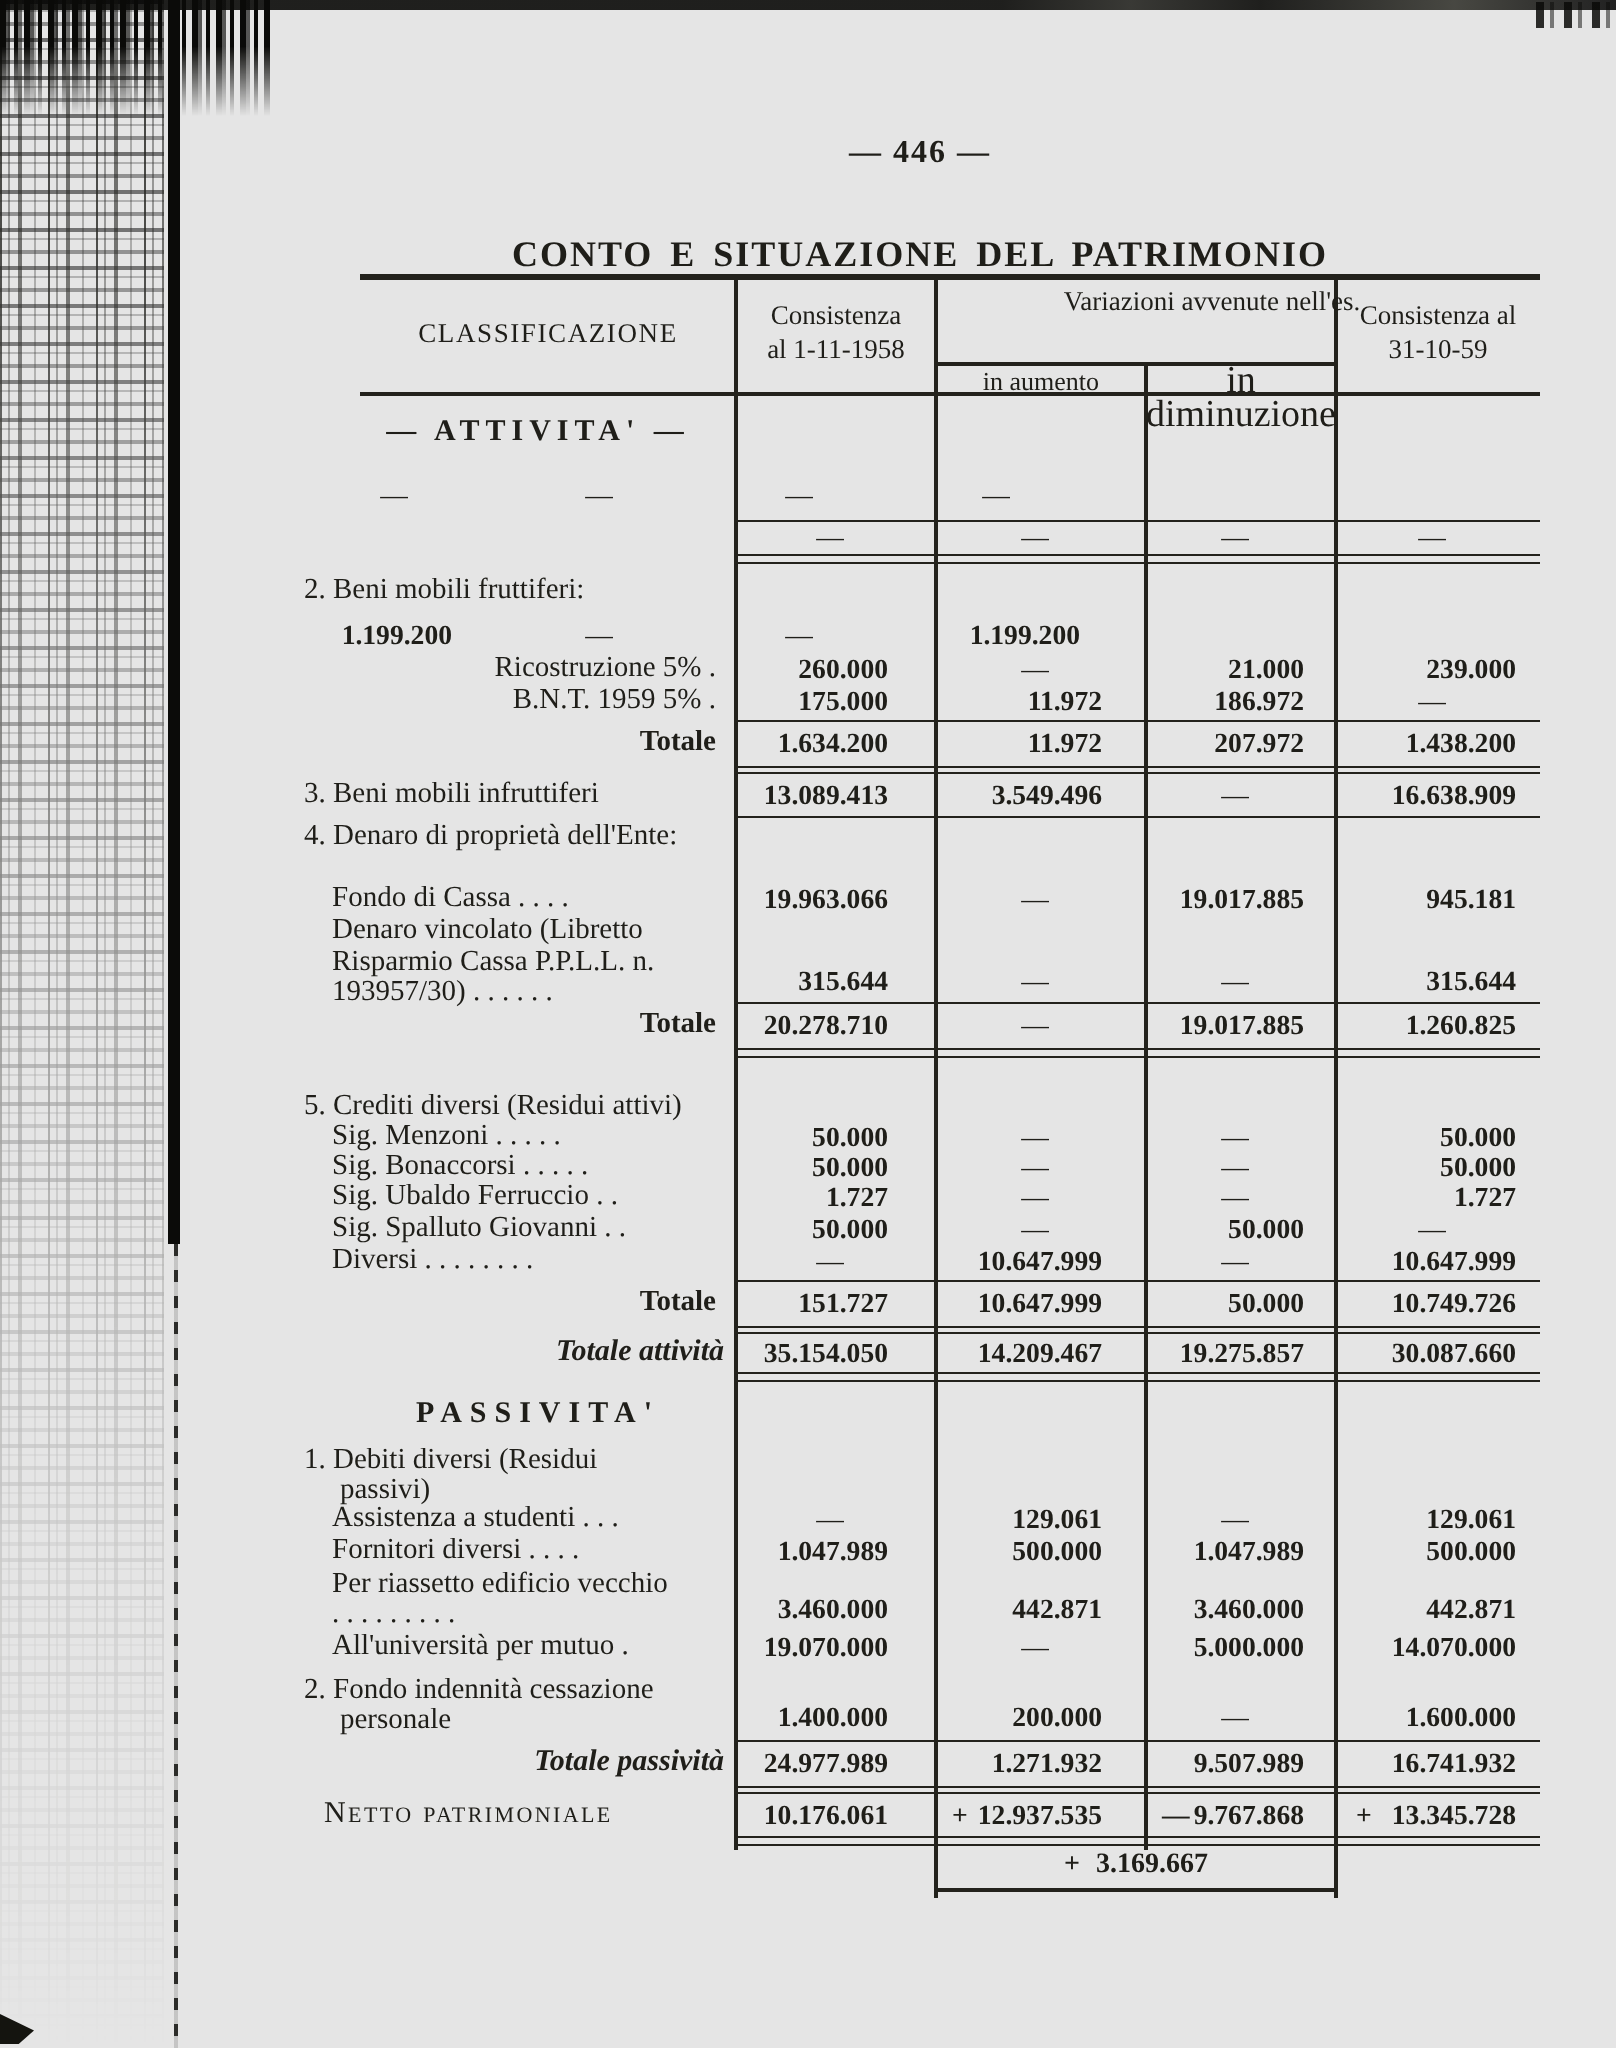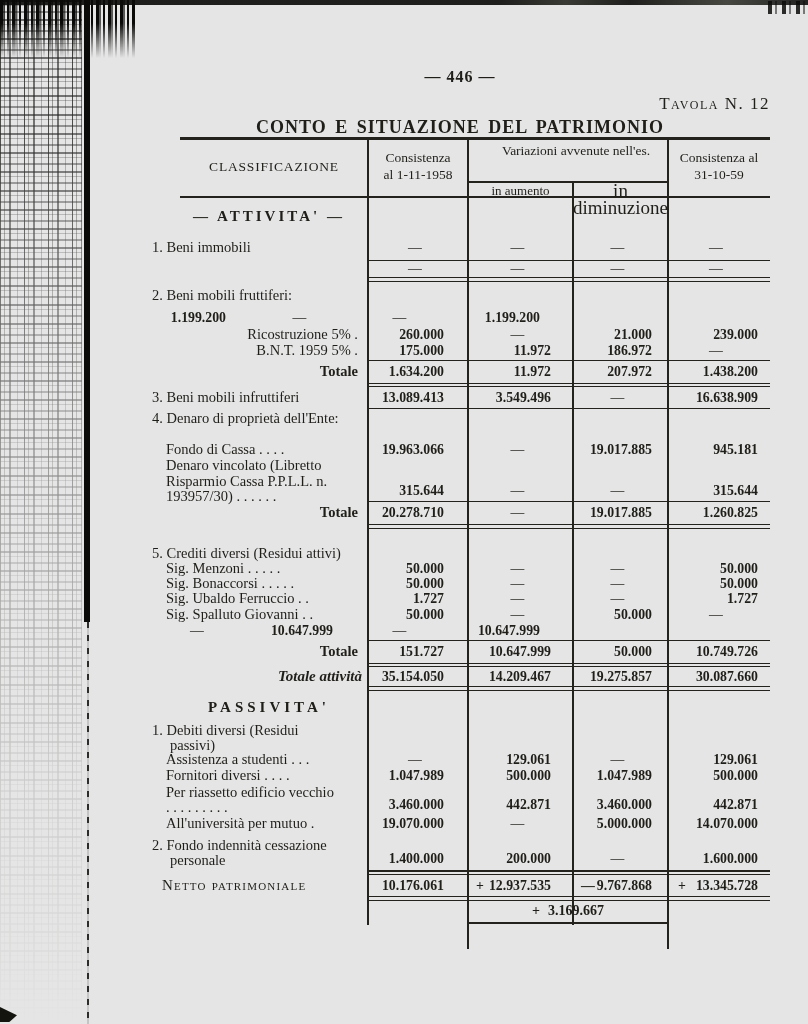--- a/index.html
+++ b/index.html
@@ -46,21 +46,21 @@
   .h-bot{left:30px;top:58px;width:590px;height:1.5px;}
   .var-bot{left:318px;top:43px;width:200px;height:1.5px;}
   .vl{position:absolute;width:1.5px;background:#23221c;top:0;}
   .vl1{left:217px;height:787px;}
   .vl2{left:317px;height:811px;}
   .vl3{left:422px;top:44px;height:743px;}
   .vl4{left:517px;height:811px;}
   .hcell{position:absolute;text-align:center;font-size:13.5px;line-height:17px;}
   .h-class{left:30px;top:20px;width:188px;letter-spacing:.8px;}
   .h-c2{left:218px;top:11px;width:100px;}
-  .h-var{left:306px;top:4px;width:240px;}
+  .h-var{left:336px;top:4px;width:240px;}
   .h-sub1{left:318px;top:44px;width:105px;font-size:13px;}
   .h-sub2{left:423px;top:44px;width:95px;font-size:19px;}
   .h-c5{left:518px;top:11px;width:102px;}
   
   .rows{position:absolute;left:0;top:60px;width:620px;}
   .row{display:flex;align-items:center;}
   .row.bottom{align-items:flex-end;}
   .row.bottom .lab{align-self:flex-start;}
   .lab{width:218px;font-size:14.5px;line-height:15.5px;padding-left:2px;box-sizing:border-box;}
   .lab.ind{padding-left:16px;}
@@ -90,21 +90,20 @@
 
   <div class="top-strip"></div>
   <div class="noise-left"></div>
   <div class="noise-blob"></div>
   <div class="gutter-line"></div>
   <div class="gutter-line-thin"></div>
   <div class="corner-mark"></div>
   <div class="tr-mark"></div>
 
   <div class="pgnum">— 446 —</div>
-  <div class="plate">Tavola N. 12</div>
   <div class="doc-title">CONTO E SITUAZIONE DEL PATRIMONIO</div>
 
   <div class="tbl">
     <div class="bline t-top"></div>
     <div class="bline h-bot"></div>
     <div class="bline var-bot"></div>
     <div class="vl vl1"></div>
     <div class="vl vl2"></div>
     <div class="vl vl3"></div>
     <div class="vl vl4"></div>
@@ -122,21 +121,20 @@
     <div class="hcell h-c5">
       <div>Consistenza al</div>
       <div>31-10-59</div>
     </div>
 
     <div class="rows">
 
       <div class="sec-head" style="margin-top:10px;height:28px;">— ATTIVITA' —</div>
 
       <div class="row" style="height:24px">
-        <div class="lab">1. Beni immobili</div>
         <div class="cell v1 dash">—</div>
         <div class="cell v2 dash">—</div>
         <div class="cell v3 dash">—</div>
         <div class="cell v4 dash">—</div>
       </div>
       <div class="hl"></div>
 
       <div class="row" style="height:16px">
         <div class="lab"></div>
         <div class="cell v1 dash">—</div>
@@ -243,20 +241,21 @@
         <div class="cell v4">1.727</div>
       </div>
       <div class="row" style="height:16px">
         <div class="lab ind">Sig. Spalluto Giovanni . .</div>
         <div class="cell v1">50.000</div>
         <div class="cell v2 dash">—</div>
         <div class="cell v3">50.000</div>
         <div class="cell v4 dash">—</div>
       </div>
       <div class="row" style="height:17px">
+        <div class="lab ind">Diversi . . . . . . . .</div>
         <div class="cell v1 dash">—</div>
         <div class="cell v2">10.647.999</div>
         <div class="cell v3 dash">—</div>
         <div class="cell v4">10.647.999</div>
       </div>
       <div class="hl"></div>
 
       <div class="row" style="height:22px">
         <div class="lab tot">Totale</div>
         <div class="cell v1">151.727</div>
@@ -310,20 +309,27 @@
       </div>
       <div class="row bottom" style="height:36px;padding-top:4px;padding-bottom:3px;box-sizing:border-box;">
         <div class="lab hang">2. Fondo indennità cessazione personale</div>
         <div class="cell v1">1.400.000</div>
         <div class="cell v2">200.000</div>
         <div class="cell v3 dash">—</div>
         <div class="cell v4">1.600.000</div>
       </div>
       <div class="hl"></div>
 
+      <div class="row" style="height:22px">
+        <div class="lab toti">Totale passività</div>
+        <div class="cell v1">24.977.989</div>
+        <div class="cell v2">1.271.932</div>
+        <div class="cell v3">9.507.989</div>
+        <div class="cell v4">16.741.932</div>
+      </div>
       <div class="dl"></div>
 
       <div class="row" style="height:21px">
         <div class="lab netto">Netto patrimoniale</div>
         <div class="cell v1">10.176.061</div>
         <div class="cell v2 signcell v2s">
           <span>+</span>
           <span>12.937.535</span>
         </div>
         <div class="cell v3 signcell v3s">

